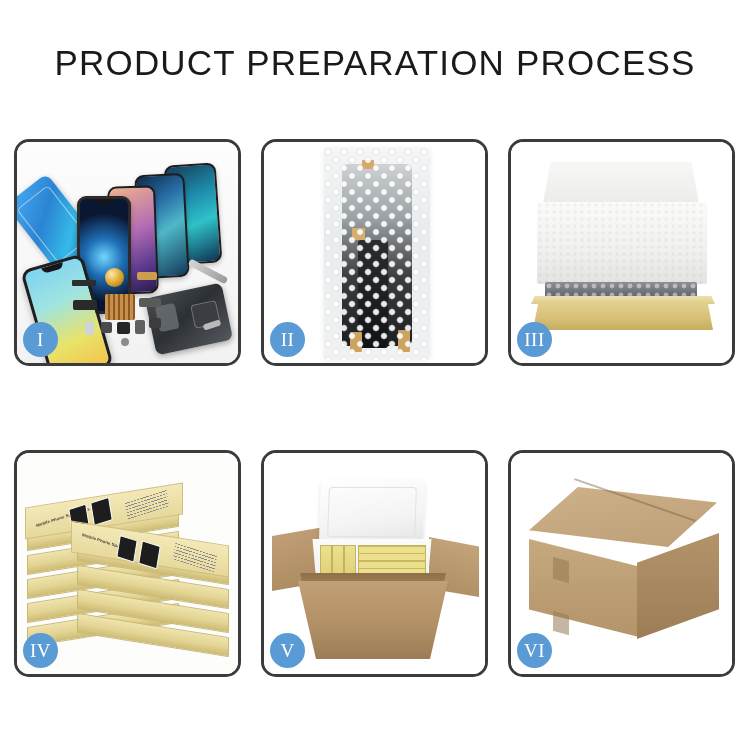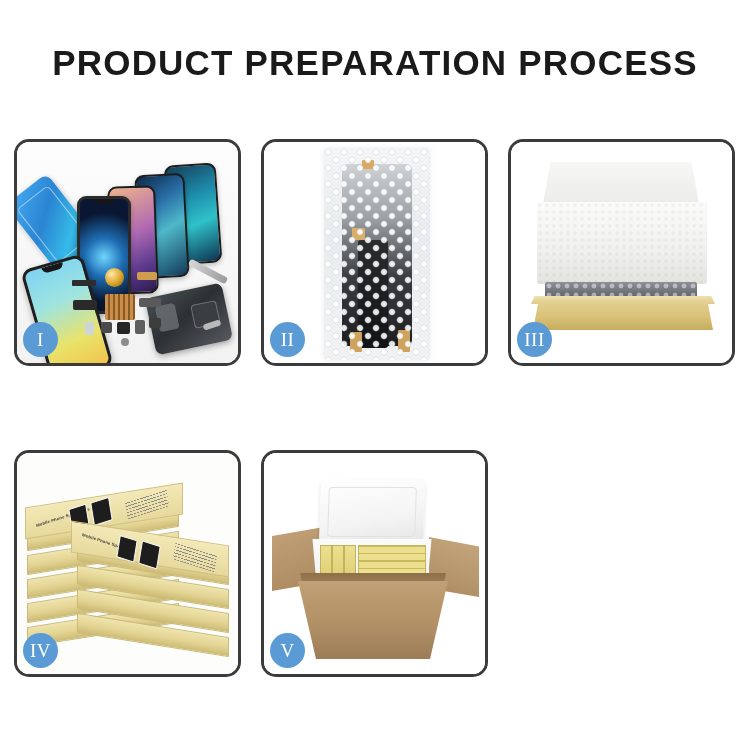--- a/index.html
+++ b/index.html
@@ -10,21 +10,21 @@
     overflow:hidden;
     position:relative;
   }
   #page{position:relative;width:750px;height:750px;}
 
   
   .header{position:absolute;left:0;top:0;width:750px;text-align:center;}
   .title{
     font-size:35px;
     letter-spacing:1.2px;
-    font-weight:700;
+    font-weight:400;
     color:#1a1a1a;
     margin:0;
     padding-top:45px;
     line-height:1.05;
     font-family:"Liberation Sans","DejaVu Sans",sans-serif;
   }
   .subtitle{
     font-size:13.6px;
     color:#2b2b2b;
     margin:0;
@@ -378,15 +378,28 @@
         <div class="ybox yb2"></div>
         <div class="ybox yb3"></div>
         <div class="ybh"></div>
         <div class="carton-in"></div>
         <div class="carton"></div>
       </div>
       <div class="badge">V</div>
       <span class="sr-only">Boxes loaded into styrofoam cooler inside carton</span>
     </div>
 
+    <div class="panel r1 c2">
+      <div class="scene">
+        <div class="p6-bg"></div>
+        <div class="c6-top"></div>
+        <div class="c6-front"></div>
+        <div class="c6-side"></div>
+        <div class="seam seam1"></div>
+        <div class="tapeA"></div>
+        <div class="tapeB"></div>
+      </div>
+      <div class="badge">VI</div>
+      <span class="sr-only">Sealed outer shipping carton ready for dispatch</span>
+    </div>
 
   </div>
 </div>
 
 </body></html>

